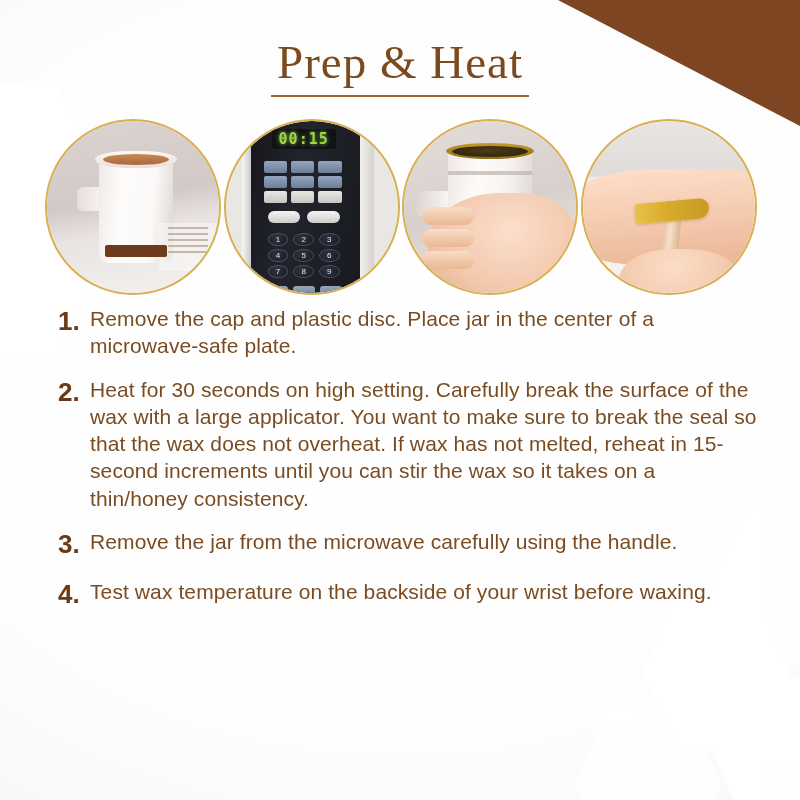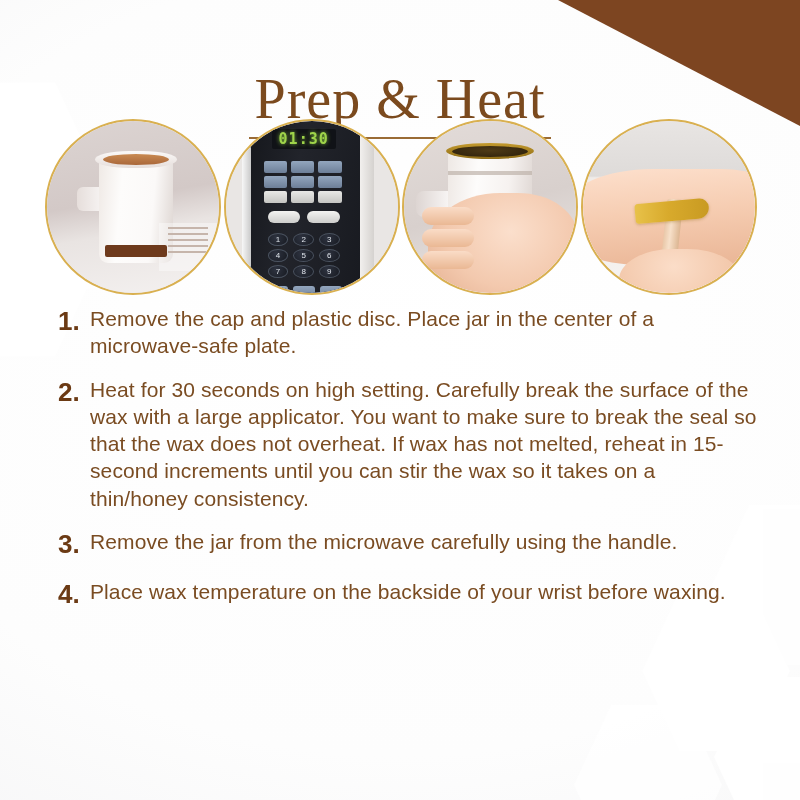--- a/index.html
+++ b/index.html
@@ -49,27 +49,26 @@
 
   
   .title-wrap {
     position: absolute;
     top: 36px; left: 0; right: 0;
     text-align: center;
   }
   .title {
     display: inline-block;
     font-family: "Liberation Serif", "DejaVu Serif", serif;
-    font-size: 56px;
+    font-size: 47px;
     letter-spacing: 1px;
     color: #7b4a1e;
     padding: 0 6px 6px 6px;
     border-bottom: 2px solid #9a6b35;
     line-height: 1.12;
-    margin-top: 32px;
   }
 
   
   .circle-row {
     position: absolute;
     top: 119px;
     left: 45px;
     width: 712px;
     height: 178px;
     display: flex;
@@ -333,21 +332,21 @@
       </div>
     </div>
 
     <div class="photo-circle">
       <div class="photo-inner">
         <div class="p2-bg"></div>
         <div class="p2-edge2"></div>
         <div class="p2-panel"></div>
         <div class="p2-edge"></div>
         <div class="p2-display">
-          <span class="p2-digits">01:30</span>
+          <span class="p2-digits">00:15</span>
         </div>
         <div class="p2-keys">
           <div class="p2-key"></div>
           <div class="p2-key"></div>
           <div class="p2-key"></div>
           <div class="p2-key"></div>
           <div class="p2-key"></div>
           <div class="p2-key"></div>
           <div class="p2-key light"></div>
           <div class="p2-key light"></div>
@@ -416,18 +415,18 @@
       <div class="step-text">Heat for 30 seconds on high setting. Carefully break the surface of the wax with a large applicator. You want to make sure to break the seal so that the wax does not overheat. If wax has not melted, reheat in 15-second increments until you can stir the wax so it takes on a thin/honey consistency.</div>
     </div>
 
     <div class="step">
       <div class="step-num">3.</div>
       <div class="step-text">Remove the jar from the microwave carefully using the handle.</div>
     </div>
 
     <div class="step">
       <div class="step-num">4.</div>
-      <div class="step-text">Place wax temperature on the backside of your wrist before waxing.</div>
+      <div class="step-text">Test wax temperature on the backside of your wrist before waxing.</div>
     </div>
 
   </div>
 
 </div>
 
 </body></html>

